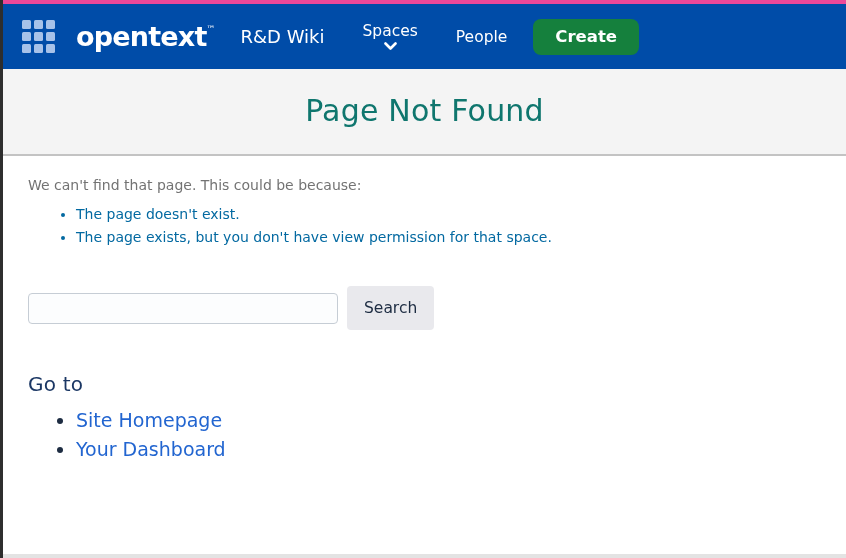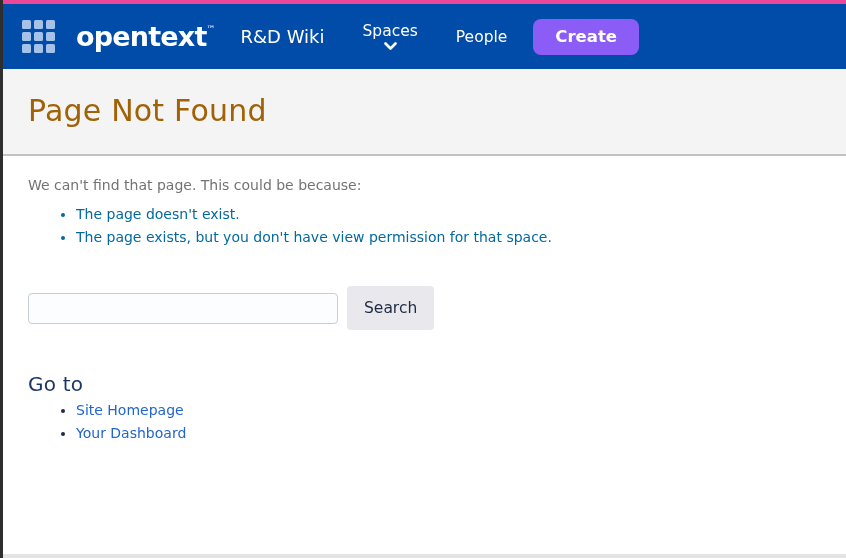--- a/index.html
+++ b/index.html
@@ -62,42 +62,43 @@
     margin-left: 38px;
     cursor: pointer;
     display: flex;
     align-items: center;
     white-space: nowrap;
     flex-direction: column;
   }
   .nav-item .chev { display: inline-flex; margin-top: 2px; }
   .create-btn {
     margin-left: 26px;
-    background: #8b5cf6;
+    background: #15803d;
     color: #ffffff;
     font-family: inherit;
     font-weight: 700;
     font-size: 16.5px;
     border: none;
     border-radius: 8px;
     padding: 8px 22px 9px;
     cursor: pointer;
   }
   
   .page-header {
     background: #f4f4f4;
     border-bottom: 2px solid #c3c3c3;
     height: 87px;
     padding: 24px 25px 0;
   }
   .page-header h1 {
     font-size: 30px;
     font-weight: 400;
-    color: #a16207;
+    color: #0f766e;
     letter-spacing: 0.2px;
+    text-align: center;
   }
   
   .content { padding: 21px 25px 0; }
   .intro { font-size: 14px; color: #737373; }
   ul.reasons {
     margin: 13px 0 0 48px;
     font-size: 14px;
     color: #0369a1;
   }
   ul.reasons li { margin-bottom: 7px; line-height: 1.15; }
@@ -131,22 +132,22 @@
     color: #1d2c42;
     border: none;
     border-radius: 4px;
     font-family: inherit;
     font-size: 15.5px;
     padding: 0 17px;
     cursor: pointer;
   }
   .goto-section { margin-top: 42px; }
   ul.goto-links {
-    margin: 6px 0 0 48px;
-    font-size: 14px;
+    margin: 14px 0 0 48px;
+    font-size: 19px;
     color: #1d2c42;
   }
   ul.goto-links li { margin-bottom: 7px; line-height: 1.15; }
   ul.goto-links a {
     color: #2265d0;
     text-decoration: none;
     cursor: pointer;
   }
   
   .bottom-edge {

